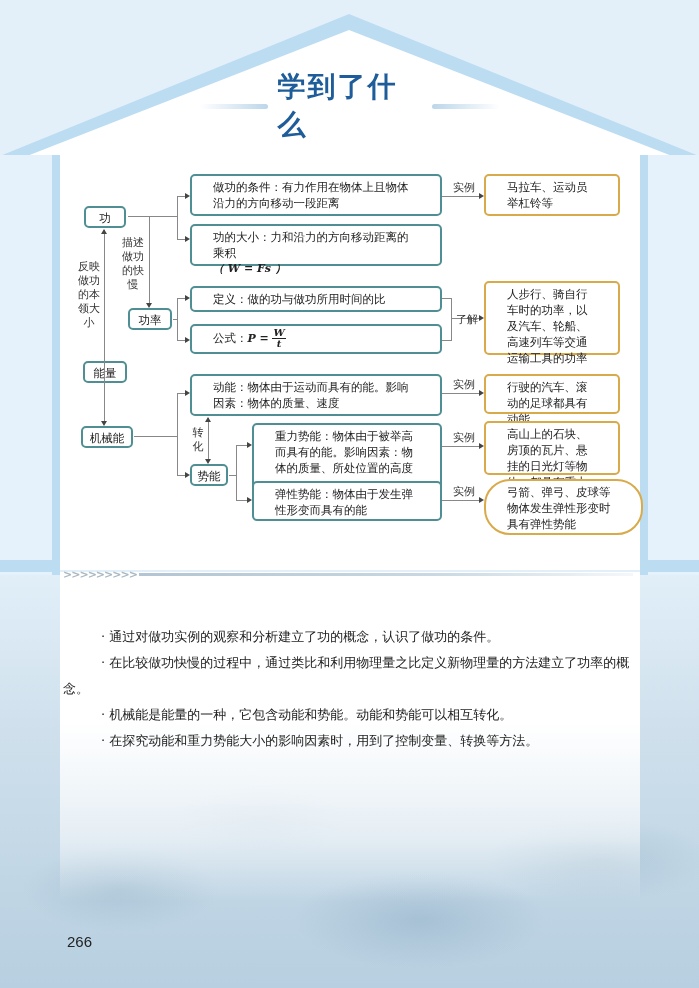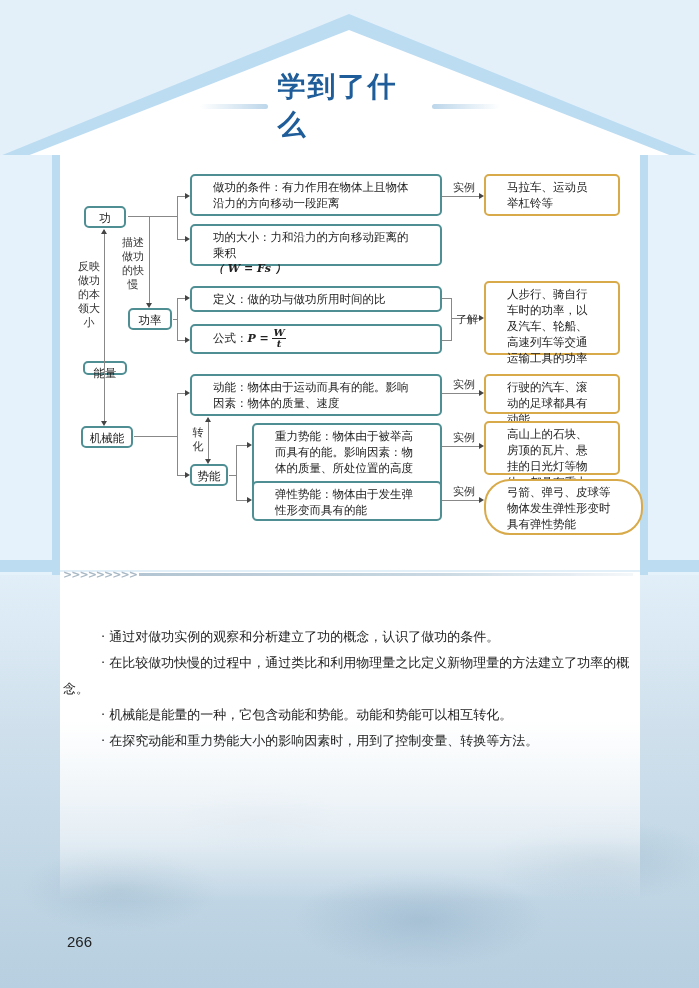--- a/index.html
+++ b/index.html
@@ -88,21 +88,21 @@
 
   <div class="title-wrap">
     <div class="title-line left"></div>
     <div class="title">学到了什么</div>
     <div class="title-line right"></div>
   </div>
 
   <div>
 
     <div class="box node" style="left:84px;top:206px;width:42px;height:22px;">功</div>
-    <div class="box node" style="left:83px;top:361px;width:44px;height:14px;">能量</div>
+    <div class="box node" style="left:83px;top:361px;width:44px;height:22px;">能量</div>
     <div class="box node" style="left:81px;top:426px;width:52px;height:22px;">机械能</div>
     <div class="box node" style="left:128px;top:308px;width:44px;height:22px;">功率</div>
     <div class="box node" style="left:190px;top:464px;width:38px;height:22px;">势能</div>
 
     <div class="ln" style="left:104px;top:230px;width:1px;height:193px;"></div>
     <div class="arrow-u" style="left:101px;top:229px;"></div>
     <div class="arrow-d" style="left:101px;top:421px;"></div>
     <div class="vtext" style="left:74px;top:260px;width:30px;white-space:pre;">反映
 做功
 的本

